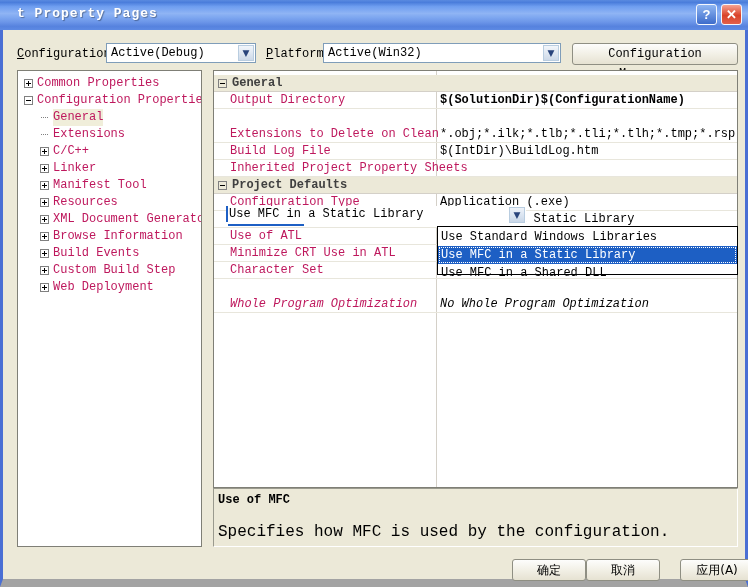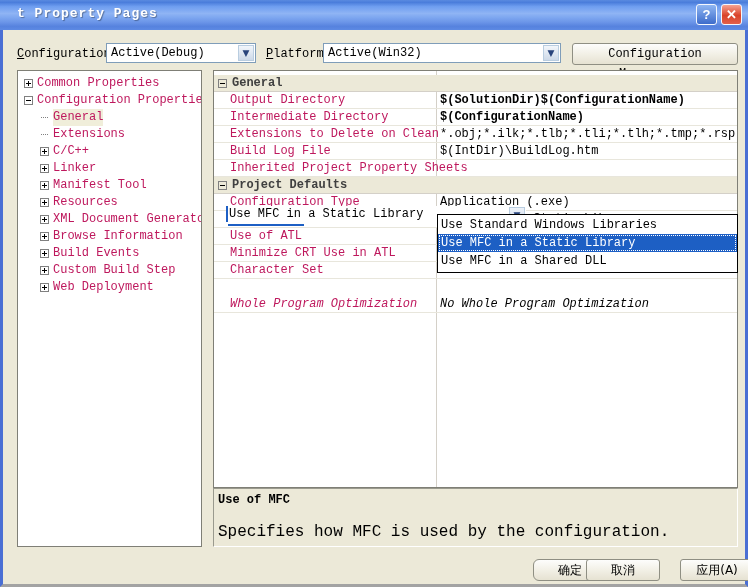--- a/index.html
+++ b/index.html
@@ -9,21 +9,21 @@
     font-family:"Liberation Mono","DejaVu Sans Mono",monospace;
     font-size:12px;
     background:#ece9d8;
   }
   #window{
     position:absolute;left:0;top:0;width:748px;height:587px;
     background:#ece9d8;
     box-sizing:border-box;
     border-left:3px solid #4a6fd4;
     border-right:3px solid #4a6fd4;
-    border-bottom:3px solid #a3a3a3;
+    border-bottom:8px solid #a3a3a3;
   }
   
   #titlebar{
     position:absolute;left:-3px;top:0;width:748px;height:30px;
     background:linear-gradient(to bottom,
        #5a8ae0 0%, #4a7ddb 8%, #6f9ef0 22%, #8fb4f4 45%,
        #7ea7f0 58%, #6b95e8 74%, #5682de 88%, #5d8ae4 100%);
     overflow:hidden;
   }
   #title-text{
@@ -177,21 +177,21 @@
     border:1px solid #b9cde0;box-sizing:border-box;
     color:#29447b;text-align:center;line-height:14px;font-size:9px;
     font-family:"DejaVu Sans",sans-serif;
     cursor:pointer;
   }
   #editor .ecaret{
     position:absolute;left:0;top:0;width:2px;height:16px;background:#1d5fc4;
   }
   
   #dropdown{
-    position:absolute;left:434px;top:214px;width:301px;height:59px;
+    position:absolute;left:434px;top:226px;width:301px;height:49px;
     background:#ffffff;
     border:1px solid #000000;
     box-sizing:border-box;
     z-index:40;
   }
   .dditem{
     position:absolute;left:0;width:299px;height:18px;
     font-size:12px;color:#000;line-height:18px;
     padding-left:3px;box-sizing:border-box;
     white-space:nowrap;cursor:pointer;
@@ -283,24 +283,20 @@
   <div id="grid">
     <div id="splitter"></div>
   <div class="cat" style="top: 4px;">
         <div class="cbox"></div>
         <div class="ctext">General</div>
       </div>
       <div class="prow bold" style="top: 21px;">
         <div class="pname">Output Directory</div>
         <div class="pval">$(SolutionDir)$(ConfigurationName)</div>
       </div>
-      <div class="prow bold" style="top: 38px;">
-        <div class="pname">Intermediate Directory</div>
-        <div class="pval">$(ConfigurationName)</div>
-      </div>
       <div class="prow" style="top: 55px;">
         <div class="pname">Extensions to Delete on Clean</div>
         <div class="pval">*.obj;*.ilk;*.tlb;*.tli;*.tlh;*.tmp;*.rsp;*.pgc;*</div>
       </div>
       <div class="prow" style="top: 72px;">
         <div class="pname">Build Log File</div>
         <div class="pval">$(IntDir)\BuildLog.htm</div>
       </div>
       <div class="prow" style="top: 89px;">
         <div class="pname">Inherited Project Property Sheets</div>
@@ -342,21 +338,21 @@
       <div class="dditem" style="top: 1px;">Use Standard Windows Libraries</div>
       <div class="dditem hl" style="top: 19px;">Use MFC in a Static Library</div>
       <div class="dditem" style="top: 37px;">Use MFC in a Shared DLL</div>
     </div>
 
   <div id="desc">
     <div id="desc-title">Use of MFC</div>
     <div id="desc-body">Specifies how MFC is used by the configuration.</div>
   </div>
 
-  <div class="btn bbtn" style="left:530px;border-radius:6px;">
+  <div class="btn bbtn" style="left:509px;">
     <span>确定</span>
   </div>
   <div class="btn bbtn" style="left:583px;">
     <span>取消</span>
   </div>
   <div class="btn bbtn" style="left:665px;margin-left:12px;">
     <span>应用(A)</span>
   </div>
 
 </div>

